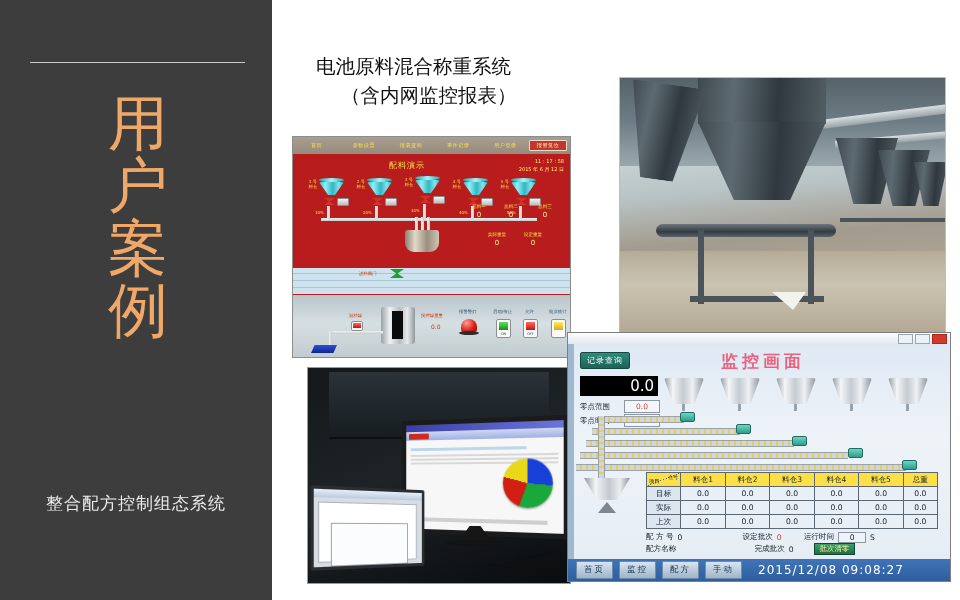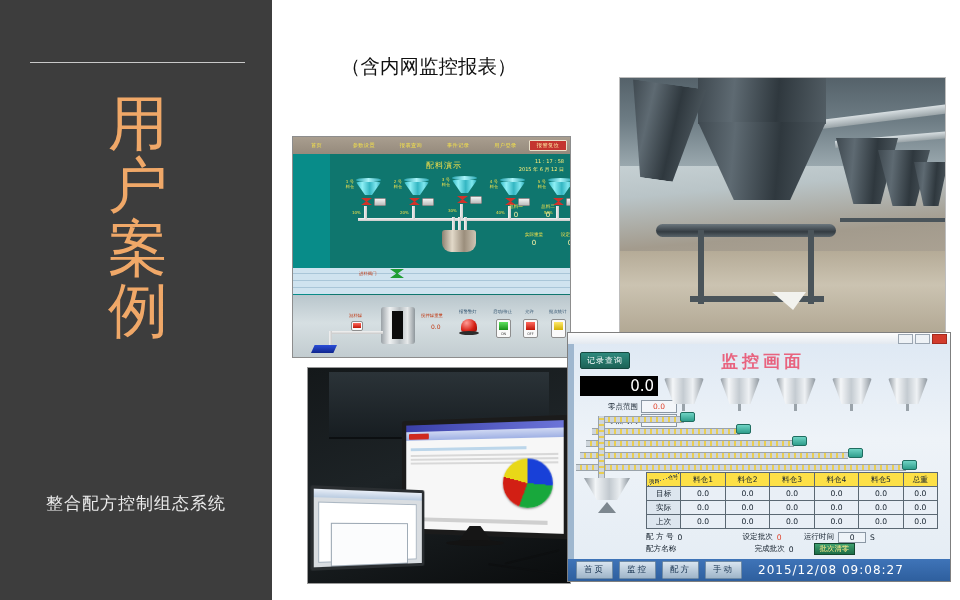--- a/index.html
+++ b/index.html
@@ -95,21 +95,21 @@
     background:linear-gradient(180deg,#a99e8f,#958a7c);
     display:flex;align-items:center;
   }
   .hmi1-menu .mi{
     flex:1;text-align:center;color:#f4e14a;font-size:5.2px;letter-spacing:.4px;
   }
   .hmi1-menu .mi.alarm{
     flex:0 0 36px;margin-right:3px;background:#c4352f;color:#ffe9a0;
     border:1px solid #e8e0c9;padding:1px 0;border-radius:1px;
   }
-  .hmi1-stage{position:absolute;left:0;top:17px;right:0;bottom:0;background:#0f766e;margin-left:37px;}
+  .hmi1-stage{position:absolute;left:0;top:17px;right:0;bottom:0;background:#b91c1c;}
   .hmi1-caption{
     position:absolute;left:96px;top:6px;color:#f5e04b;font-size:8px;letter-spacing:1px;
   }
   .hmi1-clock{position:absolute;right:6px;top:4px;text-align:right;color:#ffef7a;font-size:5px;line-height:1.5;}
   .silo{position:absolute;width:25px;}
   .silo .body{
     width:25px;height:13px;
     background:linear-gradient(90deg,#2fb8c4 0%,#8ef0f6 25%,#34b6c2 55%,#7fe7ef 80%,#2aa7b4 100%);
     clip-path:polygon(0 0,100% 0,64% 100%,36% 100%);
     border-radius:2px 2px 0 0;
@@ -251,21 +251,21 @@
   }
   .h2-title{
     position:absolute;left:0;right:0;top:6px;text-align:center;
     color:#e8637f;font-size:17px;letter-spacing:4px;font-weight:bold;padding-left:8px;
   }
   .bigval{
     position:absolute;left:12px;top:32px;width:78px;height:20px;background:#000;
     color:#fff;font-size:15px;text-align:right;padding-right:4px;line-height:20px;
     box-sizing:border-box;
   }
-  .zrow{position:absolute;left:12px;font-size:7.5px;color:#1b2733;display:flex;align-items:center;gap:3px;margin-left:28px;}
+  .zrow{position:absolute;left:12px;font-size:7.5px;color:#1b2733;display:flex;align-items:center;gap:14px;}
   .zrow .vbox{
     width:34px;background:#f3f6fa;border:1px solid #8b97a4;color:#e0432c;
     font-size:7.5px;text-align:center;padding:1px 0;
   }
   .h2-hopper{
     position:absolute;width:40px;
   }
   .h2-hopper .hb{
     width:40px;height:26px;
     background:linear-gradient(90deg,#8e979f 0%,#f4f6f8 22%,#c4cbd1 48%,#eef1f4 72%,#8b949c 100%);
@@ -344,20 +344,21 @@
   <div class="left-panel">
     <div class="left-rule"></div>
     <div class="vert-title">用
 户
 案
 例</div>
     <div class="left-sub">整合配方控制组态系统</div>
   </div>
 
   <div class="deck-title">
+    <span class="l1">电池原料混合称重系统</span>
     <span class="l2">（含内网监控报表）</span>
   </div>
 
   <div class="photo-plant">
     <div class="plant-bg"></div>
     <div class="plant-ceiling"></div>
     <div class="plant-beam" style="left:200px;top:34px;width:130px;height:9px;transform:rotate(-7deg);"></div>
     <div class="plant-beam" style="left:215px;top:58px;width:115px;height:7px;transform:rotate(-5deg);"></div>
     <div class="floor"></div>
 

